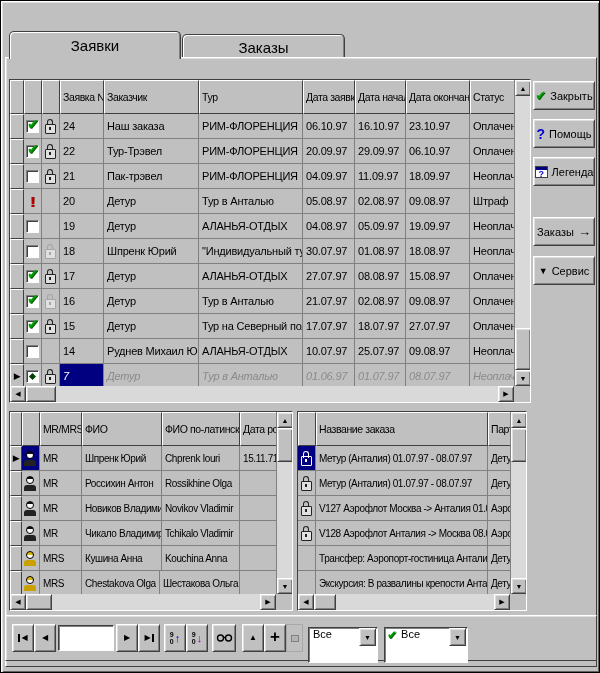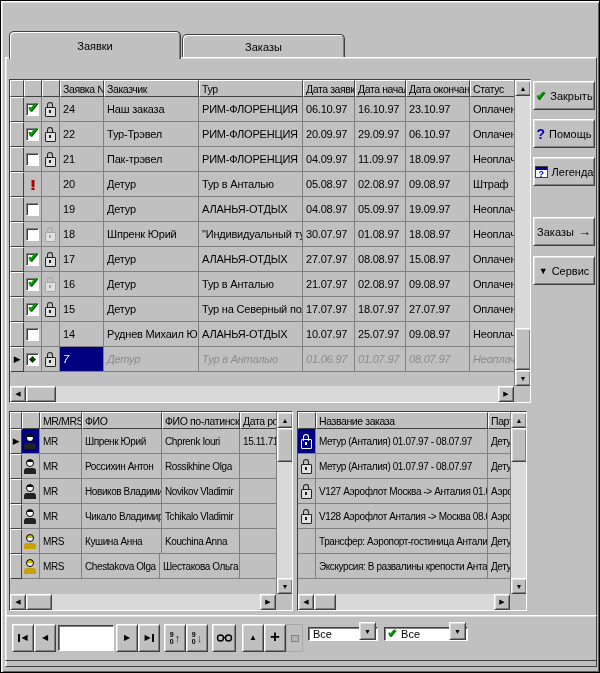--- a/index.html
+++ b/index.html
@@ -17,32 +17,32 @@
     font-size:10px;font-weight:bold;color:#000}
   .raised{background:#c0c0c0;border:1px solid;border-color:#fff #404040 #404040 #fff;
     box-shadow:inset 1px 1px 0 #dfdfdf, inset -1px -1px 0 #808080}
   .min-glyph{width:6px;height:2px;background:#000;margin-top:7px}
   .max-glyph{width:8px;height:7px;border:1px solid #000;border-top:2px solid #000}
   .close-glyph{font-size:11px;font-weight:bold;line-height:10px}
 
   
   .tab{position:absolute;background:#c0c0c0;border:1px solid #404040;border-bottom:none;
     border-radius:5px 5px 0 0;box-shadow:inset 1px 1px 0 #fff, inset -1px 0 0 #808080;
-    display:flex;align-items:center;justify-content:center;font-size:11px}
+    display:flex;align-items:center;justify-content:center;font-size:15px}
   .tab-active{left:8px;top:30px;width:172px;height:28px;z-index:3}
   .tab-inactive{left:181px;top:33px;width:163px;height:25px;z-index:1}
   .page{position:absolute;left:4px;top:56px;width:592px;height:610px;background:#c0c0c0;
     border:1px solid;border-color:#fff #404040 #404040 #fff;box-shadow:inset 1px 1px 0 #dfdfdf;z-index:1}
 
   
   .dbgrid{position:absolute;background:#c0c0c0;border:1px solid;border-color:#404040 #fff #fff #404040;
     box-shadow:inset 1px 1px 0 #808080;z-index:4;display:flex;flex-direction:column}
   .grid-body{display:flex;flex:1;overflow:hidden}
   .grid-cols{flex:1;display:flex;flex-direction:column;overflow:hidden}
-  .grid-header{display:flex;height:17px;flex:none}
+  .grid-header{display:flex;height:34px;flex:none}
   .hcell{flex:none;background:#c0c0c0;border:1px solid;border-color:#fff #404040 #404040 #fff;
     font-size:10.5px;letter-spacing:-0.4px;display:flex;align-items:center;padding:0 2px;
     overflow:hidden;white-space:nowrap}
   .grid-rows{flex:1;overflow:hidden;background:#c0c0c0}
   .grow{display:flex;height:25px}
   .cell{flex:none;border-right:1px solid #808080;border-bottom:1px solid #808080;
     display:flex;align-items:center;padding:0 3px;font-size:11px;letter-spacing:-0.2px;
     overflow:hidden;white-space:nowrap;color:#000}
   .selc{background:#c0c0c0;border:1px solid;border-color:#fff #404040 #404040 #fff;
     padding:0;justify-content:center}
@@ -121,23 +121,23 @@
   .tri{font-size:8px;line-height:8px}
   .rec-input{position:absolute;left:52px;top:9px;width:56px;height:26px;background:#fff;
     border:1px solid;border-color:#404040 #fff #fff #404040;box-shadow:inset 1px 1px 0 #808080;
     font-size:11px;padding:0 3px;font-family:inherit;outline:none}
   .sorticon{display:flex;align-items:center;gap:1px}
   .sdig{font-size:7px;line-height:7px;font-weight:bold;text-align:center}
   .sarr{font-size:11px;font-weight:bold}
   .asc{color:#0000cc}.desc{color:#9000b0}
   .plus{font-size:17px;font-weight:900;margin-top:-2px}
   .flatbox{width:8px;height:7px;background:#b4b4b4;border:1px solid #808080}
-  .combo{position:absolute;top:11px;height:14px;background:#fff;border:1px solid;
+  .combo{position:absolute;top:11px;height:36px;background:#fff;border:1px solid;
     border-color:#404040 #fff #fff #404040;box-shadow:inset 1px 1px 0 #808080;
-    display:flex;align-items:flex-end;z-index:4}
+    display:flex;align-items:flex-start;z-index:4}
   .combo-text{flex:1;font-size:11px;padding-left:4px;overflow:hidden;white-space:nowrap}
   .combo-btn{width:17px;height:18px;margin-right:1px;flex:none;display:flex;align-items:center;
     justify-content:center;font-size:7px}
   .combo .i-check{font-size:12px;margin-left:2px}
 </style>
 </head>
 <body>
 
 <div class="window">
 

